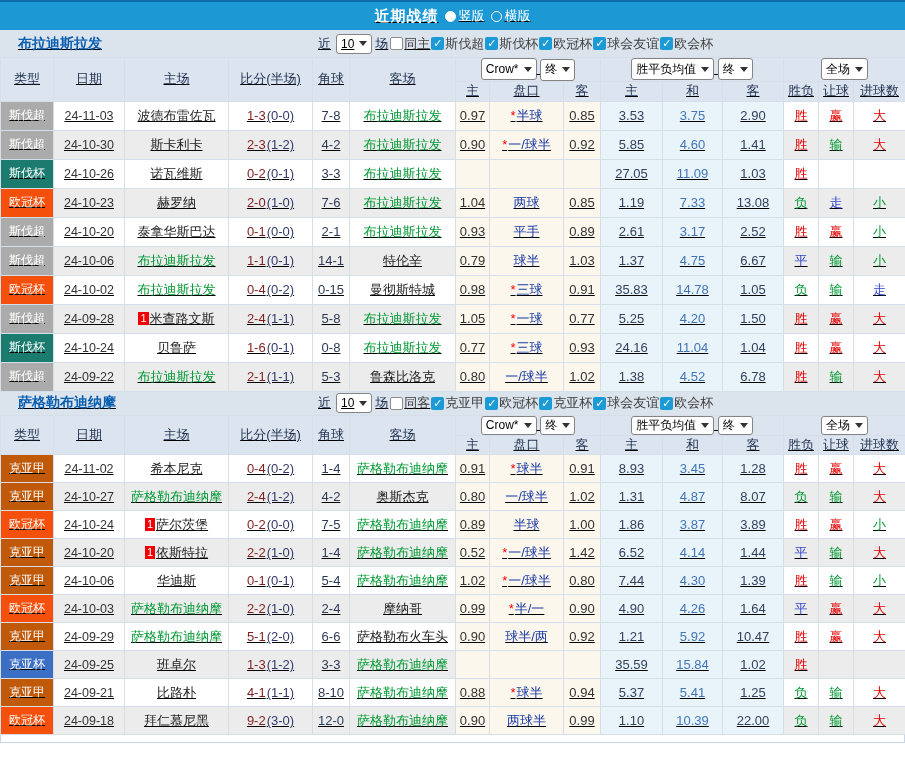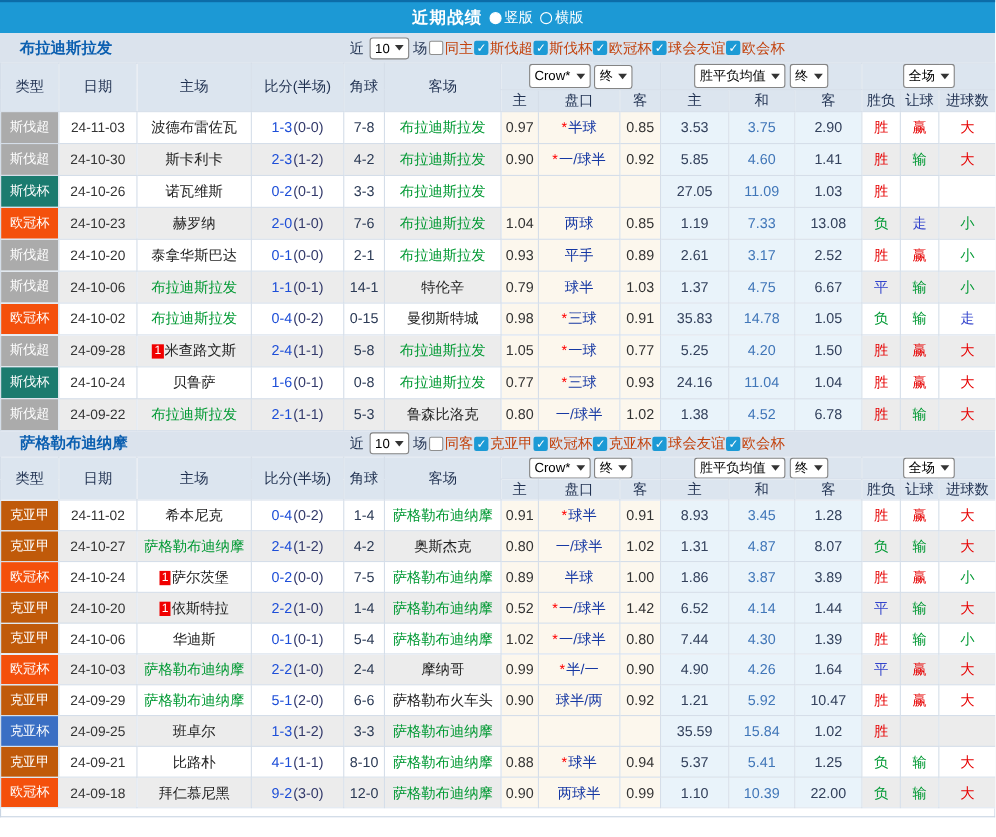--- a/index.html
+++ b/index.html
@@ -1,34 +1,34 @@
 <!DOCTYPE html>
 <html><head>
 <meta charset="utf-8">
 <style>
   html,body{margin:0;padding:0;background:#fff;}
-  .page{width:905px;height:761px;overflow:hidden;font-family:"Liberation Sans","DejaVu Sans",sans-serif;position:relative;background:#fff;}
+  .page{width:905px;height:761px;overflow:hidden;font-family:"Liberation Sans","DejaVu Sans",sans-serif;position:relative;background:#fff;text-decoration:underline;}
   
   .topbar{height:28px;border-top:2px solid #0C6CA8;background:#1C99D5;display:flex;align-items:center;justify-content:center;color:#fff;}
   .topbar .title{font-weight:bold;font-size:15px;letter-spacing:1px;}
   .radio-label{display:inline-flex;align-items:center;margin-left:6px;font-size:13px;cursor:pointer;}
   .radio{width:11px;height:11px;border-radius:50%;border:1px solid #fff;display:inline-block;margin-right:3px;box-sizing:border-box;}
   .radio.checked{background:#fff;}
   
   .filter-row{display:flex;align-items:center;background:#DBE3ED;}
   .fr1{height:27px;}
   .fr2{height:23px;}
   .team-name{margin-left:18px;flex:0 0 300px;color:#0B5FB0;font-weight:bold;font-size:14px;}
   .filters{display:flex;align-items:center;font-size:13px;color:#1F3050;}
   .filters>*{margin-right:2px;}
   .cb-label{display:inline-flex;align-items:center;margin-right:1px;cursor:pointer;}
   .cb{display:inline-flex;align-items:center;justify-content:center;width:13px;height:13px;border-radius:2px;margin-right:1px;font-size:11px;font-weight:bold;box-sizing:border-box;}
   .cb.checked{background:#1C9AD5;color:#fff;}
   .cb.unchecked{background:#fff;border:1px solid #8f8f8f;}
-  .flabel{color:#c2410c;}
+  .flabel{color:#404040;}
   
   .fake-select{display:inline-flex;align-items:center;background:#fff;border:1px solid #848484;border-radius:3px;padding:0 4px;height:20px;font-size:12px;color:#000;cursor:pointer;white-space:nowrap;}
   .fake-select .caret{width:0;height:0;border-left:4px solid transparent;border-right:4px solid transparent;border-top:5px solid #333;margin-left:5px;}
   .filters .fake-select{height:18px;margin:0 3px;}
   .t2 .fake-select{height:17px;}
   
   table.grid{border-collapse:collapse;table-layout:fixed;width:905px;font-size:13px;}
   table.grid td{border:1px solid #D5DEE9;text-align:center;padding:0;overflow:hidden;white-space:nowrap;}
   thead td{background:#DCE5EF;color:#1F3050;border:1px solid #C9D5E3;}
   .t1 tr.h1{height:22px;} .t1 tr.h2{height:20px;}
@@ -36,21 +36,21 @@
   .t1 tbody tr{height:29px;} .t2 tbody tr{height:28px;}
   tbody tr:nth-child(even) td{background:#ECECEC;}
   tbody tr:nth-child(odd) td{background:#fff;}
   tbody td.bg-cream{background:#FCF7ED !important;}
   tbody td.bg-blue{background:#E9F3FA !important;}
   td.badge-cell{color:#fff !important;font-size:12px;}
   td.date{color:#333;font-size:12.5px;}
   td.team{color:#222;}
   td.team .focus{color:#009933;}
   .rank{display:inline-block;background:#F00000;color:#fff;font-size:11px;line-height:13px;padding:0 2px;margin-right:1px;vertical-align:1px;}
-  .ft{color:#1d4ed8;} .ht{color:#333A6B;margin-left:1px;}
+  .ft{color:#7f1d1d;} .ht{color:#333A6B;margin-left:1px;}
   td.corner{color:#2B3A55;}
   td.odds{color:#333;}
   td.line{color:#1638A3;} .star{color:#FF0000;margin-right:1px;}
   td.mean-h,td.mean-a{color:#33415C;}
   td.mean-d{color:#4076B8;}
   
   .summary{height:24px;line-height:24px;text-align:center;background:#fff;border:1px solid #C9D5E3;border-top:none;font-size:13px;color:#1F3050;}
   .summary .red{color:#FF0000;}
   .summary .blue{color:#2244DD;}
   .summary .lbl{margin-left:8px;}

